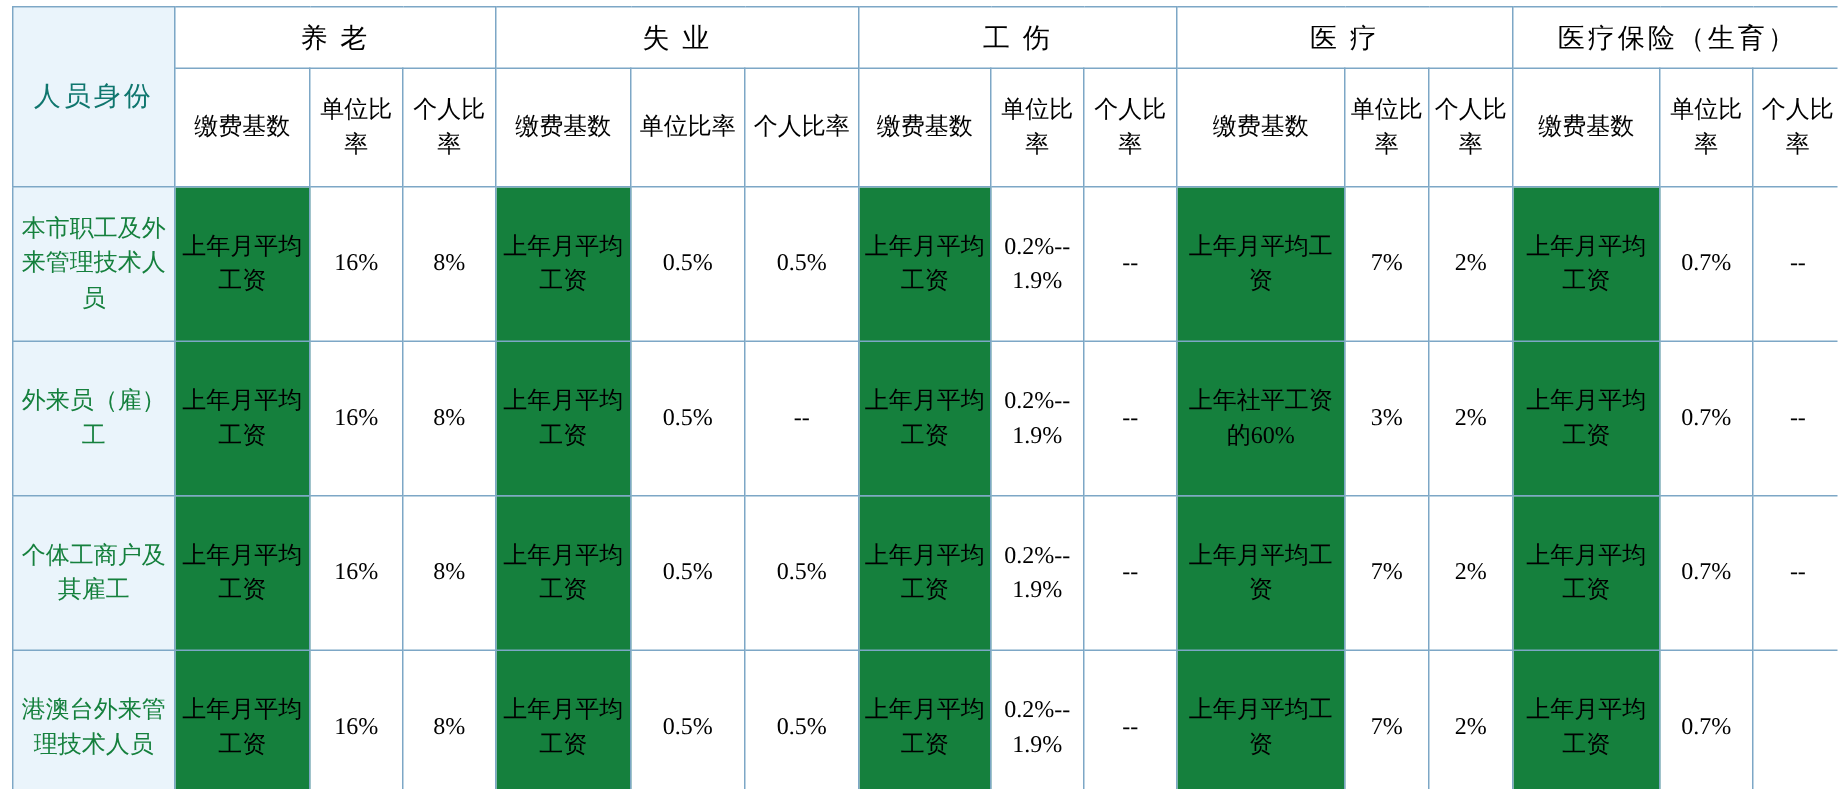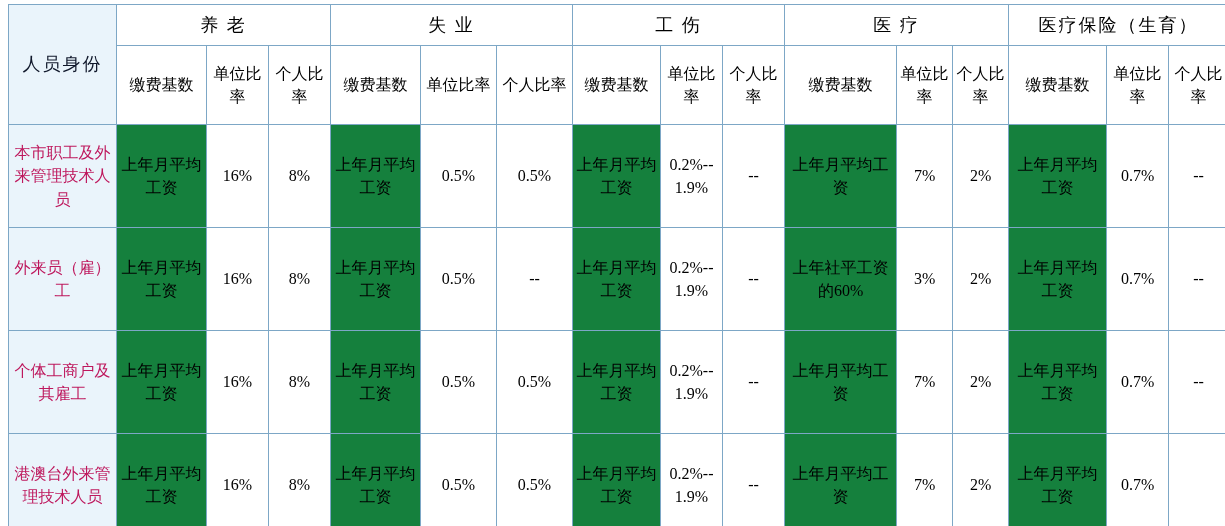--- a/index.html
+++ b/index.html
@@ -44,26 +44,26 @@
     letter-spacing: 2px;
   }
   tr.hdr-sub th {
     height: 72px;
     font-size: 16px;
     letter-spacing: 0px;
   }
   th.identity-head {
     font-size: 17px;
     letter-spacing: 1px;
-    color: #0f172a;
+    color: #0f766e;
     background: #eaf4fb;
   }
   
   td.identity {
-    color: #be185d;
+    color: #15803d;
     background: #eaf4fb;
     font-size: 16px;
     line-height: 1.5;
     padding: 4px 5px;
   }
   
   td.base {
     background: #15803d;
   }
   td.val {

